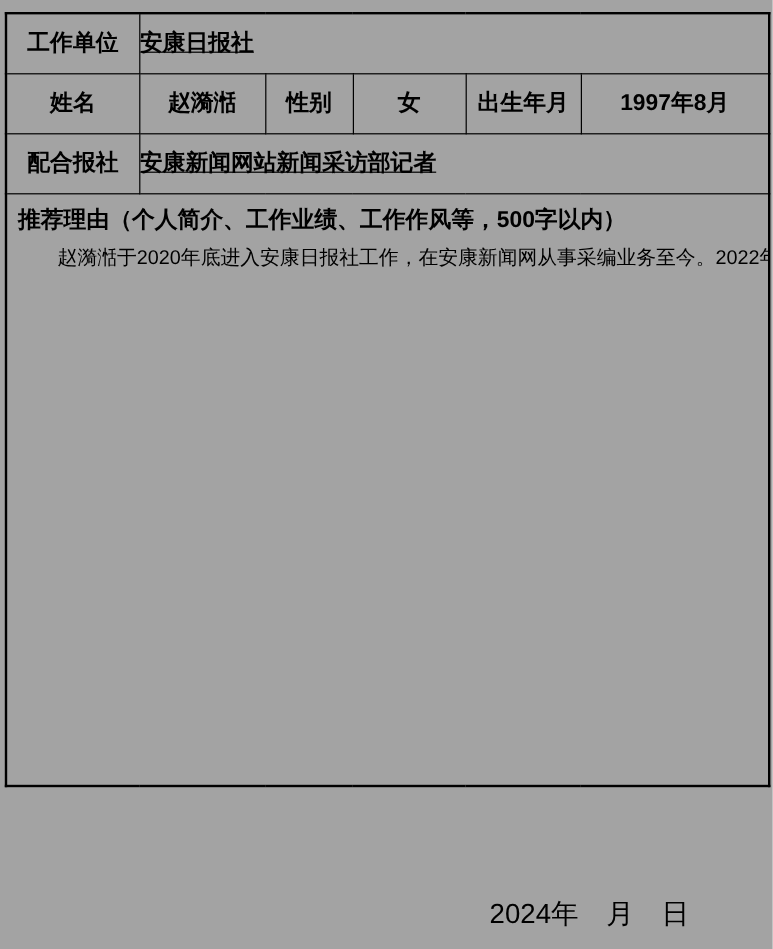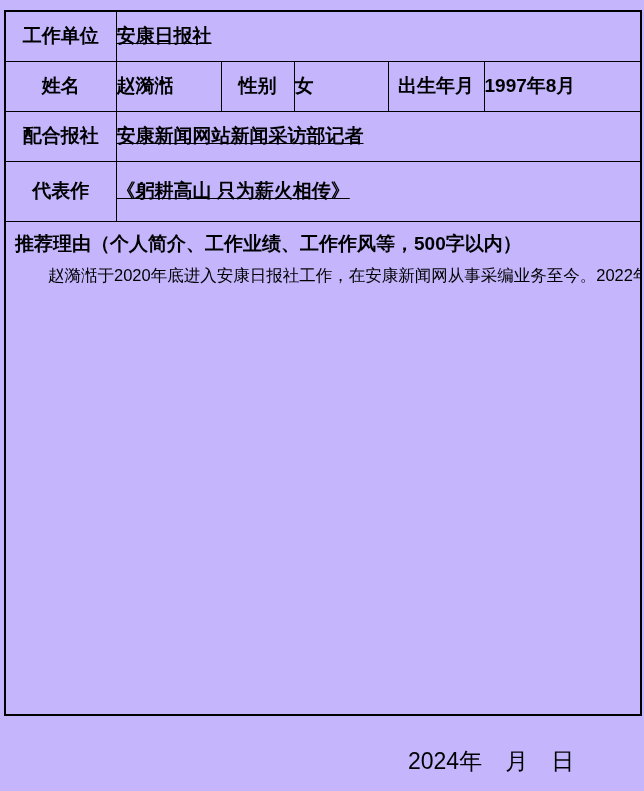--- a/index.html
+++ b/index.html
@@ -7,21 +7,21 @@
     margin: 0;
     padding: 0;
     background: #ffffff;
     font-family: "Liberation Sans", sans-serif;
     color: #000000;
   }
   .sheet {
     position: relative;
     width: 644px;
     height: 791px;
-    background: #c4b5fd;
+    background: #a3a3a3;
     overflow: hidden;
   }
   table.form {
     position: absolute;
     left: 4px;
     top: 10px;
     width: 636px;
     border-collapse: collapse;
     table-layout: fixed;
     border: 2px solid #000000;
@@ -29,21 +29,21 @@
   table.form td {
     border: 1px solid #000000;
     font-size: 19px;
     font-weight: bold;
     padding: 0;
     overflow: hidden;
     white-space: nowrap;
   }
   td.lbl      { text-align: center; }
   td.val-left { text-align: left; padding-left: 7px; text-decoration: underline; }
-  td.val-ctr  { text-align: left; }
+  td.val-ctr  { text-align: center; }
   td.big {
     vertical-align: top;
     white-space: normal;
     font-weight: normal;
   }
   .rec-head {
     font-weight: bold;
     font-size: 19px;
     padding: 10px 4px 0 9px;
     line-height: 24px;
@@ -100,24 +100,20 @@
       <td class="lbl">出生年月</td>
       <td class="val-ctr">1997年8月</td>
     </tr>
 
     <tr style="height:50px">
       <td class="lbl">配合报社</td>
       <td class="val-left" colspan="5">安康新闻网站新闻采访部记者</td>
     </tr>
 
 
-    <tr style="height:60px">
-      <td class="lbl">代表作</td>
-      <td class="val-left" colspan="5">《躬耕高山 只为薪火相传》</td>
-    </tr>
 
     <tr style="height:494px">
       <td class="big" colspan="6">
         <div class="rec-head">推荐理由（个人简介、工作业绩、工作作风等，500字以内）</div>
         <div class="rec-body">赵漪湉于2020年底进入安康日报社工作，在安康新闻网从事采编业务至今。2022年被评为编辑专业技术初级职称。在工作中认真贯彻执行党的新闻宣传工作方针政策，自觉遵守新闻工作者职业道德准则和新闻宣传纪律，在实践中学习新闻编采专业技能和专业本领，脚踏实地，卓有成效地开展网站新闻采编工作，取得了一定的业务成绩。从业以来，积极参加重大主题采访，配合报社“县域纵横” “高质量发展看县域”主题采访活动，深入采写一批有深度的报道，拍摄一批富有新意的短视频。至今在《安康日报》刊发稿件近200篇，在安康日报视频号制作播发视频千余个。采写的新闻作品《老兵刘焕礼：永葆初心 永擎信仰》获2022年陕西新闻奖二等奖；《干部下去，发展上来——石泉县“镇村工作一体化”加快机制创新加速乡村振兴》获2021年安康新闻奖三等奖；独立摄制短视频《“下”到一线 “沉”出担当》被2022年11月26日陕西新闻联播选用；参与的安康新闻网“年俗”系列报道获市委宣传部2023年“新春走基层”活动优秀作品。先后荣获2022年安康日报社“县域纵横”先进个人，2023年“先进工作者”等荣誉称号。在2024年新春走基层活动中，主动发现基层一线科研工作者的非凡业绩，深入了解，采写通讯作品《躬耕高山 只为薪火相传》，取得了良好的社会反响，并配合以安康知名育种专家蒲正斌的事迹展播短视频，形成与读者群体间的共情传播，发人深省，催人奋进。</div>
       </td>
     </tr>
   </tbody>
     </table>
 

